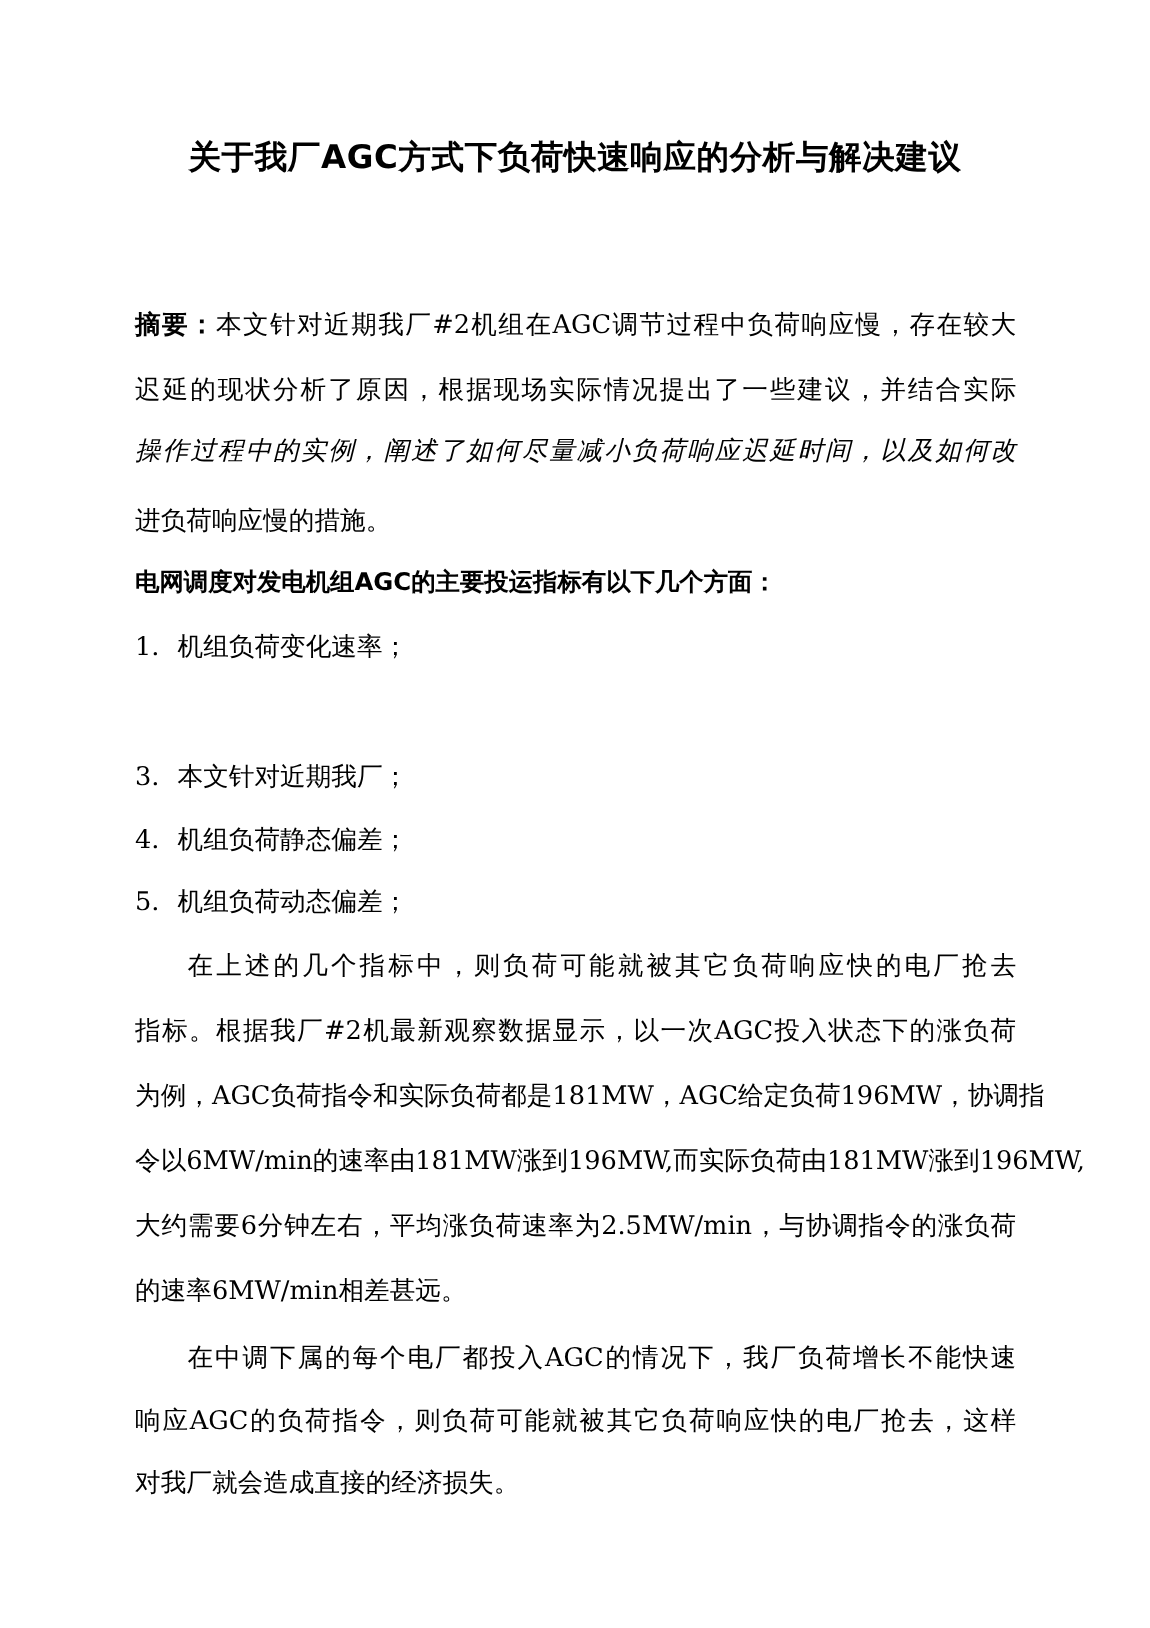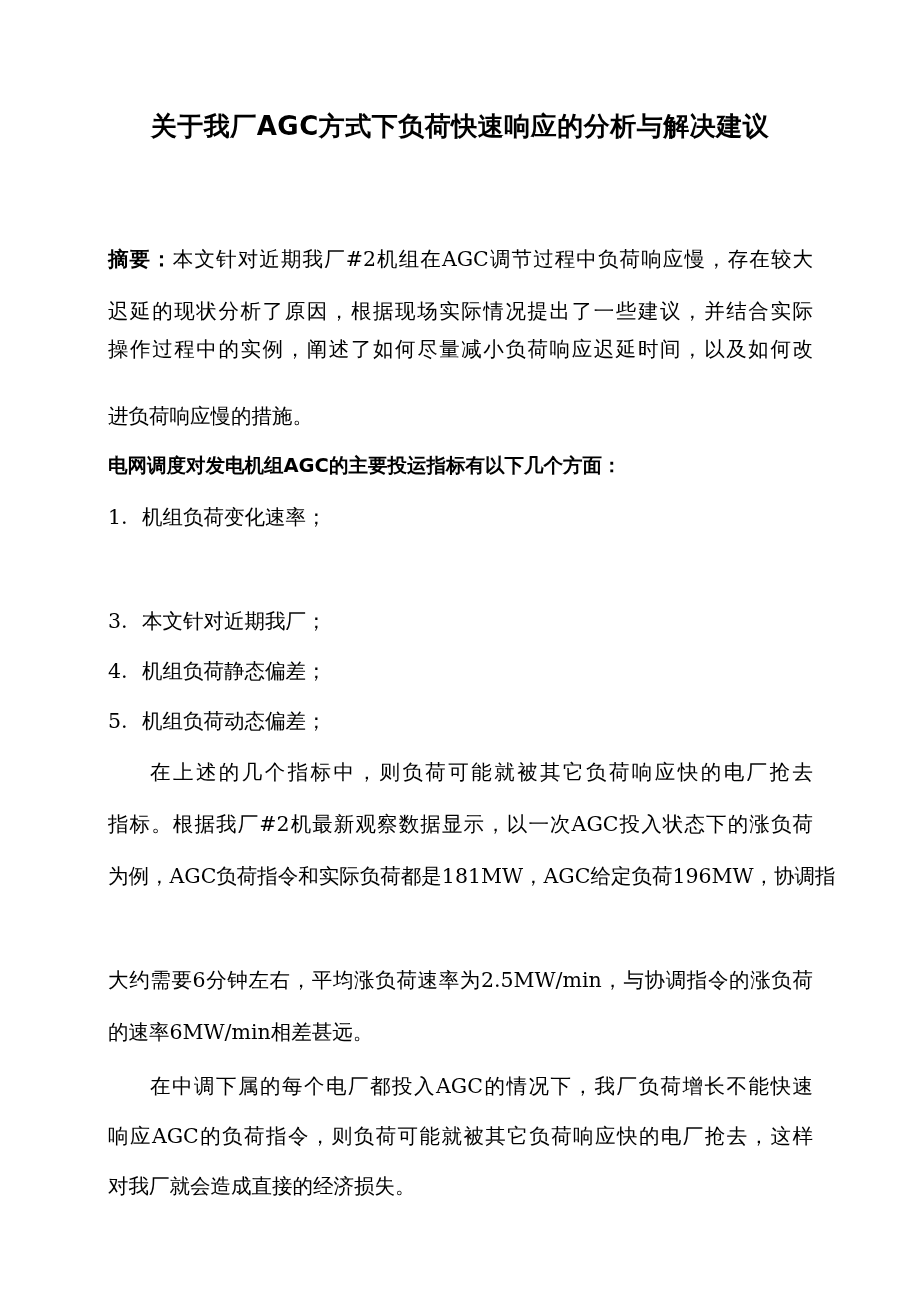--- a/index.html
+++ b/index.html
@@ -66,41 +66,42 @@
 <body>
 
 <div class="page">
 
   <div class="title">关于我厂AGC方式下负荷快速响应的分析与解决建议</div>
 
   <div class="line" style="top:211px;">
     <span class="bold">摘要：</span><span>本文针对近期我厂#2机组在AGC调节过程中负荷响应慢，存在较大</span>
   </div>
   <div class="line" style="top:263px;">迟延的现状分析了原因，根据现场实际情况提出了一些建议，并结合实际</div>
-  <div class="line" style="top:301px;">操作过程中的实例，阐述了如何尽量减小负荷响应迟延时间，以及如何改</div>
+  <div class="line" style="top:312px;font-style:italic;">操作过程中的实例，阐述了如何尽量减小负荷响应迟延时间，以及如何改</div>
   <div class="line last bold" style="top:418px; font-size:19.5px;">电网调度对发电机组AGC的主要投运指标有以下几个方面：</div>
 
   <div class="line last" style="top:368px;">进负荷响应慢的措施。</div>
 
   <div class="line last" style="top:469px;">
     <span class="list-num">1.</span><span>机组负荷变化速率；</span>
   </div>
   <div class="line last" style="top:573px;">
     <span class="list-num">3.</span><span>本文针对近期我厂；</span>
   </div>
   <div class="line last" style="top:623px;">
     <span class="list-num">4.</span><span>机组负荷静态偏差；</span>
   </div>
   <div class="line last" style="top:673px;">
     <span class="list-num">5.</span><span>机组负荷动态偏差；</span>
   </div>
 
   <div class="line indent" style="top:724px;">在上述的几个指标中，则负荷可能就被其它负荷响应快的电厂抢去</div>
   <div class="line" style="top:776px;">指标。根据我厂#2机最新观察数据显示，以一次AGC投入状态下的涨负荷</div>
   <div class="line" style="top:828px;">为例，AGC负荷指令和实际负荷都是181MW，AGC给定负荷196MW，协调指</div>
+  <div class="line" style="top:880px;">令以6MW/min的速率由181MW涨到196MW,而实际负荷由181MW涨到196MW,</div>
   <div class="line" style="top:932px;">大约需要6分钟左右，平均涨负荷速率为2.5MW/min，与协调指令的涨负荷</div>
   <div class="line last" style="top:984px;">的速率6MW/min相差甚远。</div>
 
   <div class="line indent" style="top:1038px;">在中调下属的每个电厂都投入AGC的情况下，我厂负荷增长不能快速</div>
   <div class="line" style="top:1088px;">响应AGC的负荷指令，则负荷可能就被其它负荷响应快的电厂抢去，这样</div>
   <div class="line last" style="top:1138px;">对我厂就会造成直接的经济损失。</div>
 
 </div>
 
 </body></html>

